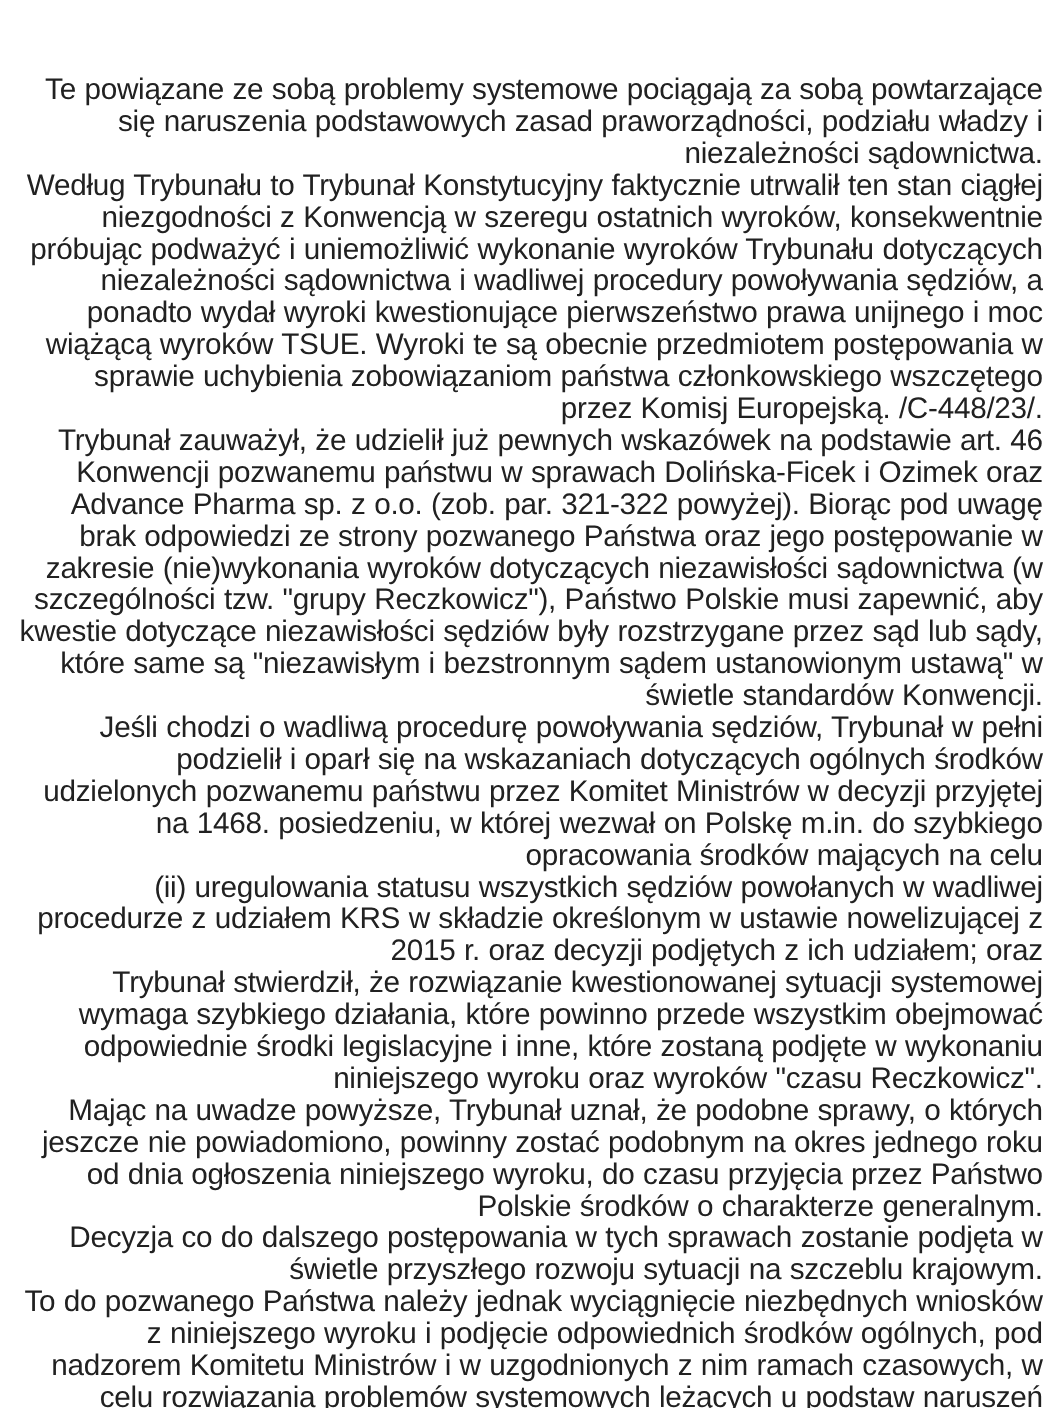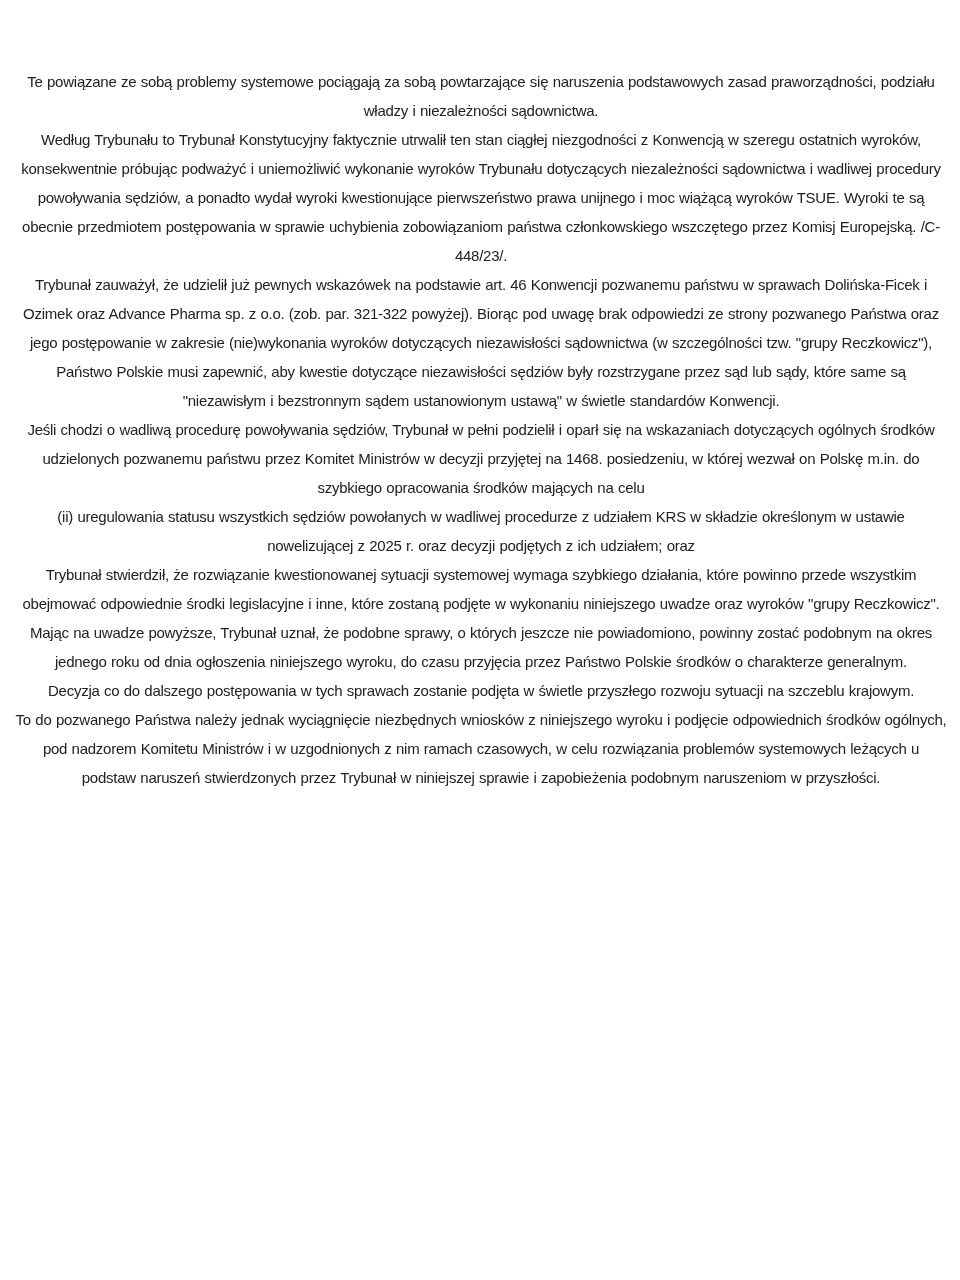--- a/index.html
+++ b/index.html
@@ -11,36 +11,36 @@
     box-sizing: border-box;
     width: 960px;
     min-height: 1280px;
     background: #ffffff;
     padding: 67px 12px 40px 14px;
   }
   .doc-text p {
     margin: 0;
     padding: 0;
     font-family: "Liberation Sans", "DejaVu Sans", sans-serif;
-    font-size: 15px;
+    font-size: 27px;
     line-height: 29px;
     letter-spacing: -0.25px;
     color: #212121;
-    text-align: center;
+    text-align: right;
     word-spacing: 0.5px;
   }
 </style>
 </head>
 <body>
 
 <div class="page">
   <div class="doc-text">
     <p>Te powiązane ze sobą problemy systemowe pociągają za sobą powtarzające się naruszenia podstawowych zasad praworządności, podziału władzy i niezależności sądownictwa.</p>
     <p>Według Trybunału to Trybunał Konstytucyjny faktycznie utrwalił ten stan ciągłej niezgodności z Konwencją w szeregu ostatnich wyroków, konsekwentnie próbując podważyć i uniemożliwić wykonanie wyroków Trybunału dotyczących niezależności sądownictwa i wadliwej procedury powoływania sędziów, a ponadto wydał wyroki kwestionujące pierwszeństwo prawa unijnego i moc wiążącą wyroków TSUE. Wyroki te są obecnie przedmiotem postępowania w sprawie uchybienia zobowiązaniom państwa członkowskiego wszczętego przez Komisj Europejską. /C-448/23/.</p>
     <p>Trybunał zauważył, że udzielił już pewnych wskazówek na podstawie art. 46 Konwencji pozwanemu państwu w sprawach Dolińska-Ficek i Ozimek oraz Advance Pharma sp. z o.o. (zob. par. 321-322 powyżej). Biorąc pod uwagę brak odpowiedzi ze strony pozwanego Państwa oraz jego postępowanie w zakresie (nie)wykonania wyroków dotyczących niezawisłości sądownictwa (w szczególności tzw. "grupy Reczkowicz"), Państwo Polskie musi zapewnić, aby kwestie dotyczące niezawisłości sędziów były rozstrzygane przez sąd lub sądy, które same są "niezawisłym i bezstronnym sądem ustanowionym ustawą" w świetle standardów Konwencji.</p>
     <p>Jeśli chodzi o wadliwą procedurę powoływania sędziów, Trybunał w pełni podzielił i oparł się na wskazaniach dotyczących ogólnych środków udzielonych pozwanemu państwu przez Komitet Ministrów w decyzji przyjętej na 1468. posiedzeniu, w której wezwał on Polskę m.in. do szybkiego opracowania środków mających na celu</p>
-    <p>(ii) uregulowania statusu wszystkich sędziów powołanych w wadliwej procedurze z udziałem KRS w składzie określonym w ustawie nowelizującej z 2025 r. oraz decyzji podjętych z ich udziałem; oraz</p>
-    <p>Trybunał stwierdził, że rozwiązanie kwestionowanej sytuacji systemowej wymaga szybkiego działania, które powinno przede wszystkim obejmować odpowiednie środki legislacyjne i inne, które zostaną podjęte w wykonaniu niniejszego uwadze oraz wyroków "grupy Reczkowicz".</p>
+    <p>(ii) uregulowania statusu wszystkich sędziów powołanych w wadliwej procedurze z udziałem KRS w składzie określonym w ustawie nowelizującej z 2015 r. oraz decyzji podjętych z ich udziałem; oraz</p>
+    <p>Trybunał stwierdził, że rozwiązanie kwestionowanej sytuacji systemowej wymaga szybkiego działania, które powinno przede wszystkim obejmować odpowiednie środki legislacyjne i inne, które zostaną podjęte w wykonaniu niniejszego wyroku oraz wyroków "czasu Reczkowicz".</p>
     <p>Mając na uwadze powyższe, Trybunał uznał, że podobne sprawy, o których jeszcze nie powiadomiono, powinny zostać podobnym na okres jednego roku od dnia ogłoszenia niniejszego wyroku, do czasu przyjęcia przez Państwo Polskie środków o charakterze generalnym.</p>
     <p>Decyzja co do dalszego postępowania w tych sprawach zostanie podjęta w świetle przyszłego rozwoju sytuacji na szczeblu krajowym.</p>
     <p>To do pozwanego Państwa należy jednak wyciągnięcie niezbędnych wniosków z niniejszego wyroku i podjęcie odpowiednich środków ogólnych, pod nadzorem Komitetu Ministrów i w uzgodnionych z nim ramach czasowych, w celu rozwiązania problemów systemowych leżących u podstaw naruszeń stwierdzonych przez Trybunał w niniejszej sprawie i zapobieżenia podobnym naruszeniom w przyszłości.</p>
   </div>
 </div>
 
 </body></html>

